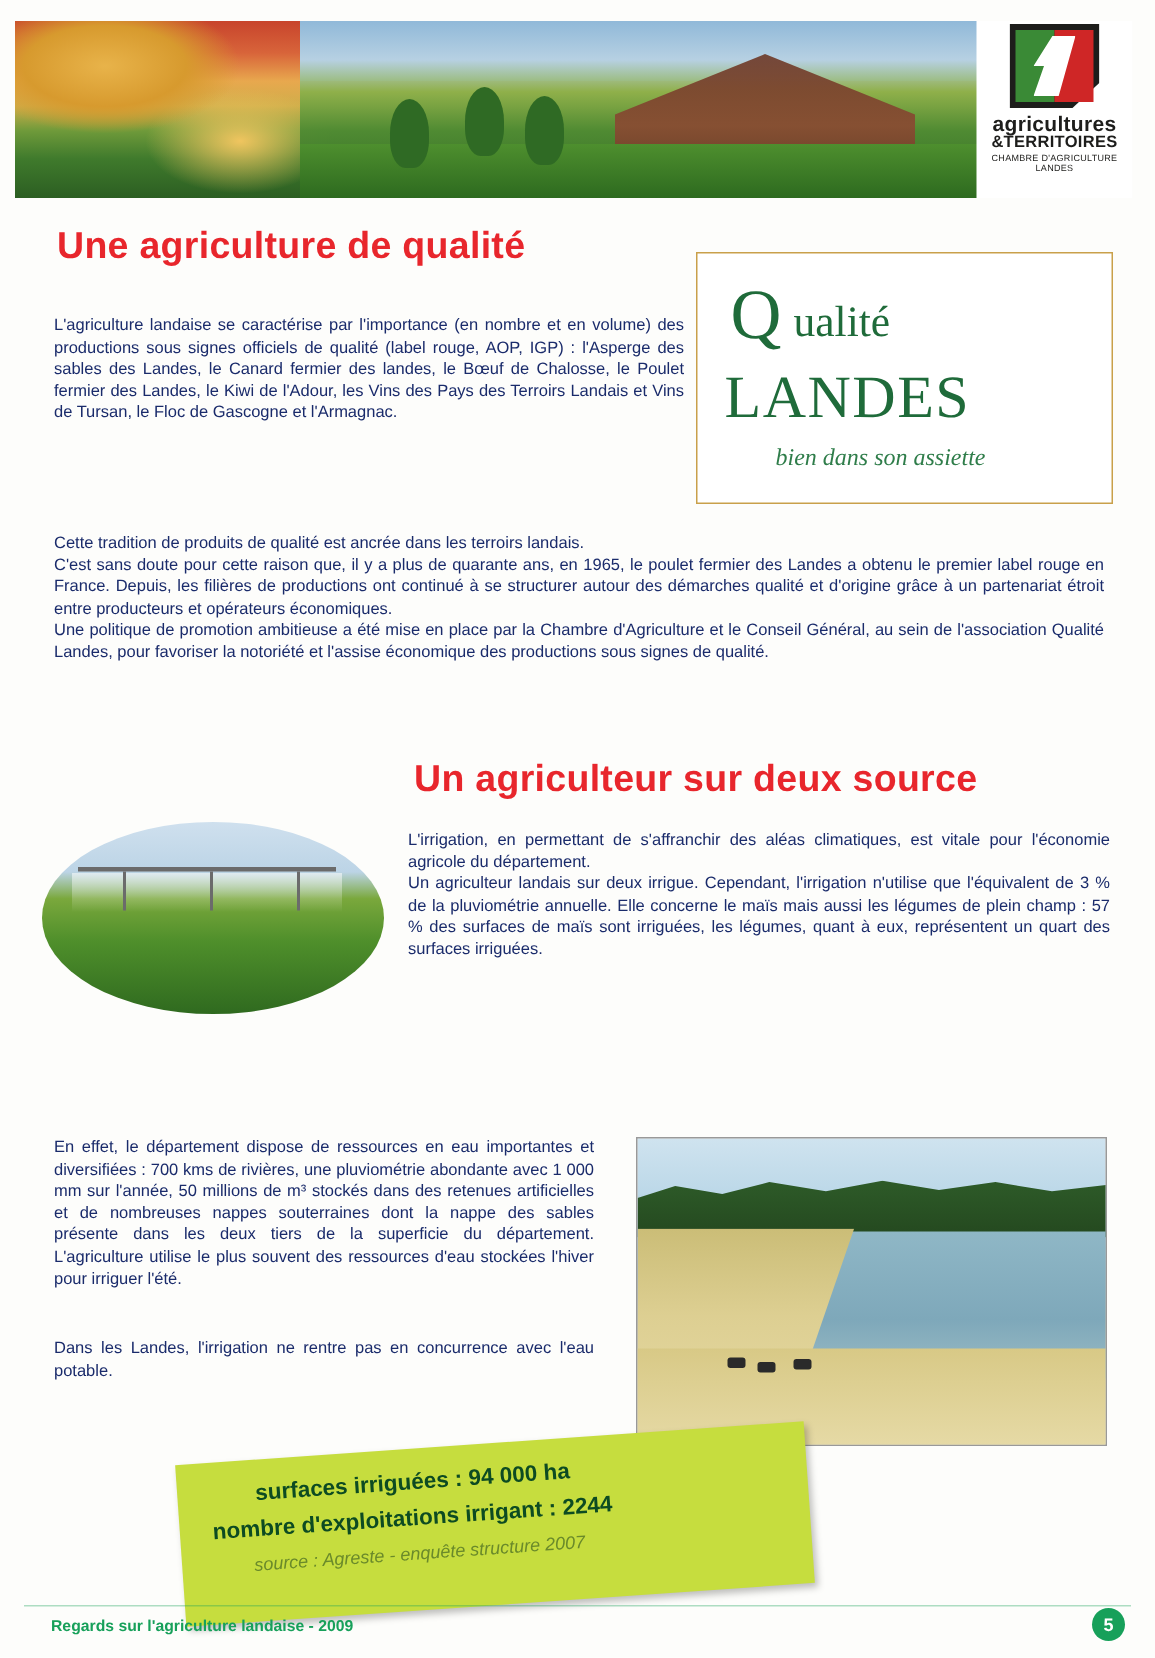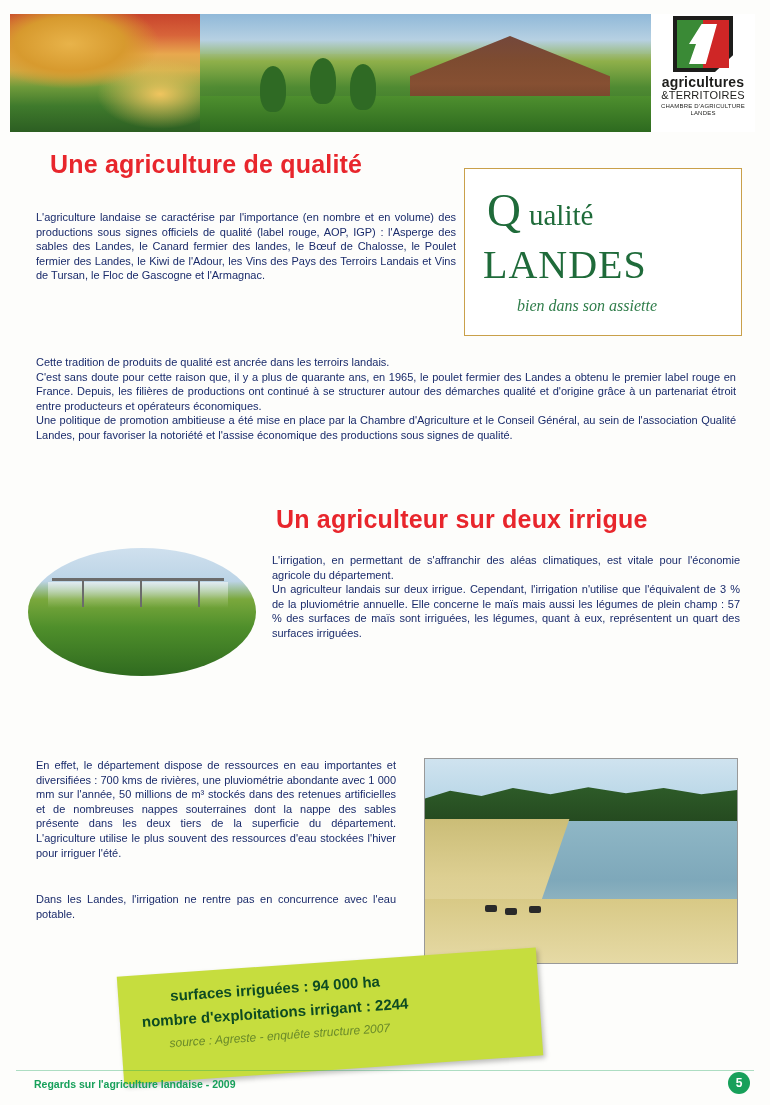--- a/index.html
+++ b/index.html
@@ -56,31 +56,31 @@
   }
   .logo-mark{
     width:60px;height:58px;margin-top:2px;position:relative;
   }
   .logo-mark .blk{position:absolute;left:0;top:0;width:60px;height:56px;background:#1d1d1b;clip-path:polygon(0 0,100% 0,100% 70%,70% 100%,0 100%);}
   .logo-mark .grn{position:absolute;left:4px;top:4px;width:26px;height:48px;background:#3a8a36;}
   .logo-mark .red{position:absolute;left:30px;top:4px;width:26px;height:48px;background:#cf2626;}
   .logo-mark .wht{position:absolute;left:16px;top:8px;width:28px;height:40px;background:#fff;clip-path:polygon(45% 0,100% 0,60% 100%,0 100%,25% 50%,0 50%);}
   .logo-text{ text-align:center;line-height:1.05;margin-top:1px;}
   .logo-l1{font-size:14px;font-weight:bold;color:#1d1d1b;letter-spacing:.2px;}
-  .logo-l2{font-size:11px;font-weight:normal;color:#1d1d1b;letter-spacing:.2px;}
+  .logo-l2{font-size:11px;font-weight:bold;color:#1d1d1b;letter-spacing:.2px;}
   .logo-l3{font-size:6px;color:#1d1d1b;letter-spacing:.2px;margin-top:2px;}
   .logo-l4{font-size:6px;color:#1d1d1b;letter-spacing:.2px;}
 
   
   h1.sec{
     position:absolute;margin:0;
     font-size:25px;font-weight:bold;color:#e8262c;
     letter-spacing:.2px;
   }
-  #h-qualite{left:50px;top:150px;}
+  #h-qualite{left:38px;top:150px;}
   #h-irrig{left:276px;top:505px;}
 
   
   .body-txt{
     position:absolute;
     font-size:11px;line-height:14.6px;color:#1a2b6b;
     text-align:justify;
   }
   #p1{left:36px;top:210px;width:420px;}
   #p2{left:36px;top:355px;width:700px;}
@@ -227,21 +227,21 @@
 C'est sans doute pour cette raison que, il y a plus de quarante ans, en 1965, le poulet fermier des Landes a obtenu le premier label rouge en France. Depuis, les filières de productions ont continué à se structurer autour des démarches qualité et d'origine grâce à un partenariat étroit entre producteurs et opérateurs économiques.
 Une politique de promotion ambitieuse a été mise en place par la Chambre d'Agriculture et le Conseil Général, au sein de l'association Qualité Landes, pour favoriser la notoriété et l'assise économique des productions sous signes de qualité.</div>
 
   <div class="ql-box">
     <div class="ql-q">Q</div>
     <div class="ql-ualite">ualité</div>
     <div class="ql-landes">LANDES</div>
     <div class="ql-sub">bien dans son assiette</div>
   </div>
 
-  <h1 class="sec" id="h-irrig">Un agriculteur sur deux irrigue</h1>
+  <h1 class="sec" id="h-irrig">Un agriculteur sur deux source</h1>
 
   <div class="round-photo">
     <div class="spray"></div>
     <div class="pivot"></div>
     <div class="leg" style="left:54px;"></div>
     <div class="leg" style="left:112px;"></div>
     <div class="leg" style="left:170px;"></div>
   </div>
 
   <div class="body-txt" id="p3" style="white-space:pre-line;">L'irrigation, en permettant de s'affranchir des aléas climatiques, est vitale pour l'économie agricole du département.

